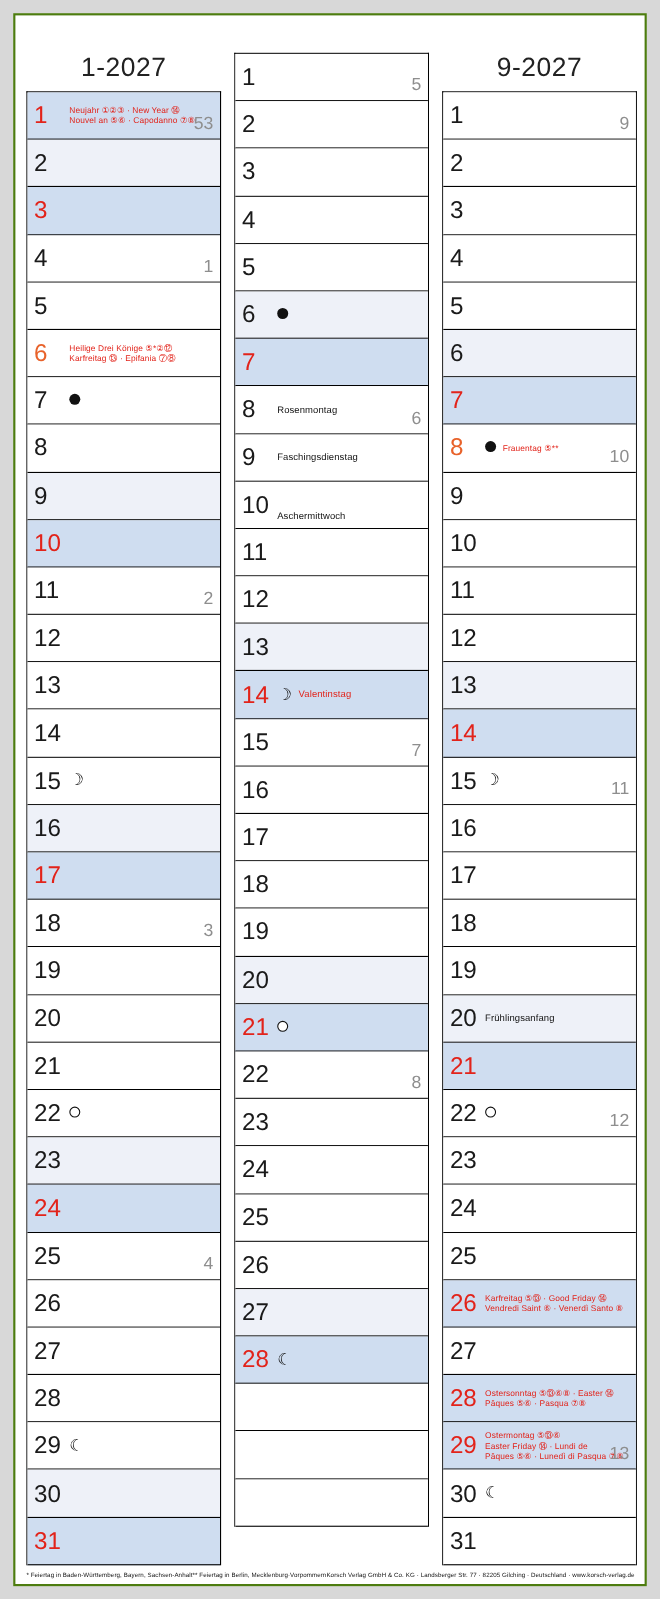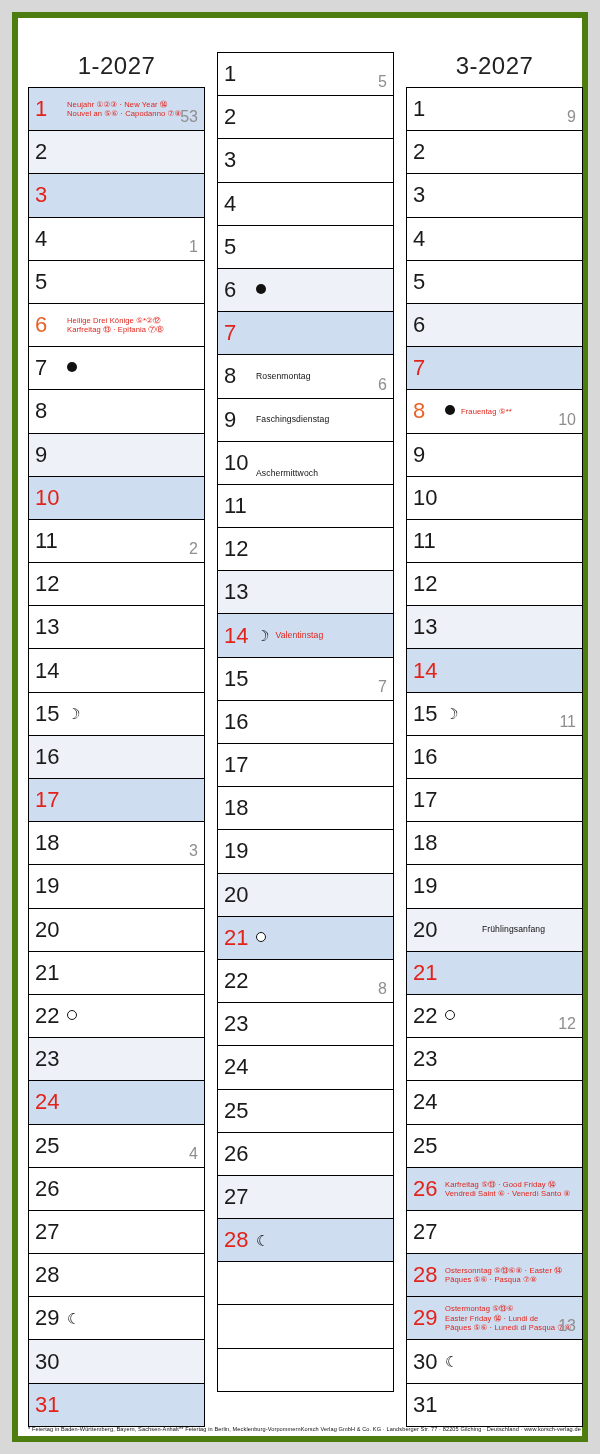--- a/index.html
+++ b/index.html
@@ -14,21 +14,21 @@
     height: 1454px;
     background: #d8d8d8;
     overflow: hidden;
   }
   .sheet {
     position: absolute;
     left: 12px; top: 12px;
     width: 576px;
     height: 1430px;
     background: #ffffff;
-    border: 6px solid #4d7c0f;
+    border: 2px solid #4d7c0f;
   }
   .cols {
     position: absolute;
     left: 10px; top: 34px;
     width: 556px;
     display: flex;
     gap: 12px;
   }
   .col { width: 177px; }
   .col-title {
@@ -329,21 +329,21 @@
             <div class="day sun">
               <div class="daynum red">28</div>
               <span class="moon glyph">☾</span>
             </div>
             <div class="day"></div>
             <div class="day"></div>
             <div class="day"></div>
           </div>
         </div>
         <div class="col">
-          <div class="col-title">3-2027</div>
+          <div class="col-title">9-2027</div>
           <div class="daylist">
             <div class="day">
               <div class="daynum">1</div>
               <div class="wk">9</div>
             </div>
             <div class="day">
               <div class="daynum">2</div>
             </div>
             <div class="day">
               <div class="daynum">3</div>
@@ -396,21 +396,21 @@
               <div class="daynum">17</div>
             </div>
             <div class="day">
               <div class="daynum">18</div>
             </div>
             <div class="day">
               <div class="daynum">19</div>
             </div>
             <div class="day sat">
               <div class="daynum">20</div>
-              <div class="note big" style="white-space: pre-line; text-align: center;">Frühlingsanfang</div>
+              <div class="note big" style="white-space: pre-line;">Frühlingsanfang</div>
             </div>
             <div class="day sun">
               <div class="daynum red">21</div>
             </div>
             <div class="day">
               <div class="daynum">22</div>
               <span class="moon fullmoon"></span>
               <div class="wk">12</div>
             </div>
             <div class="day">

